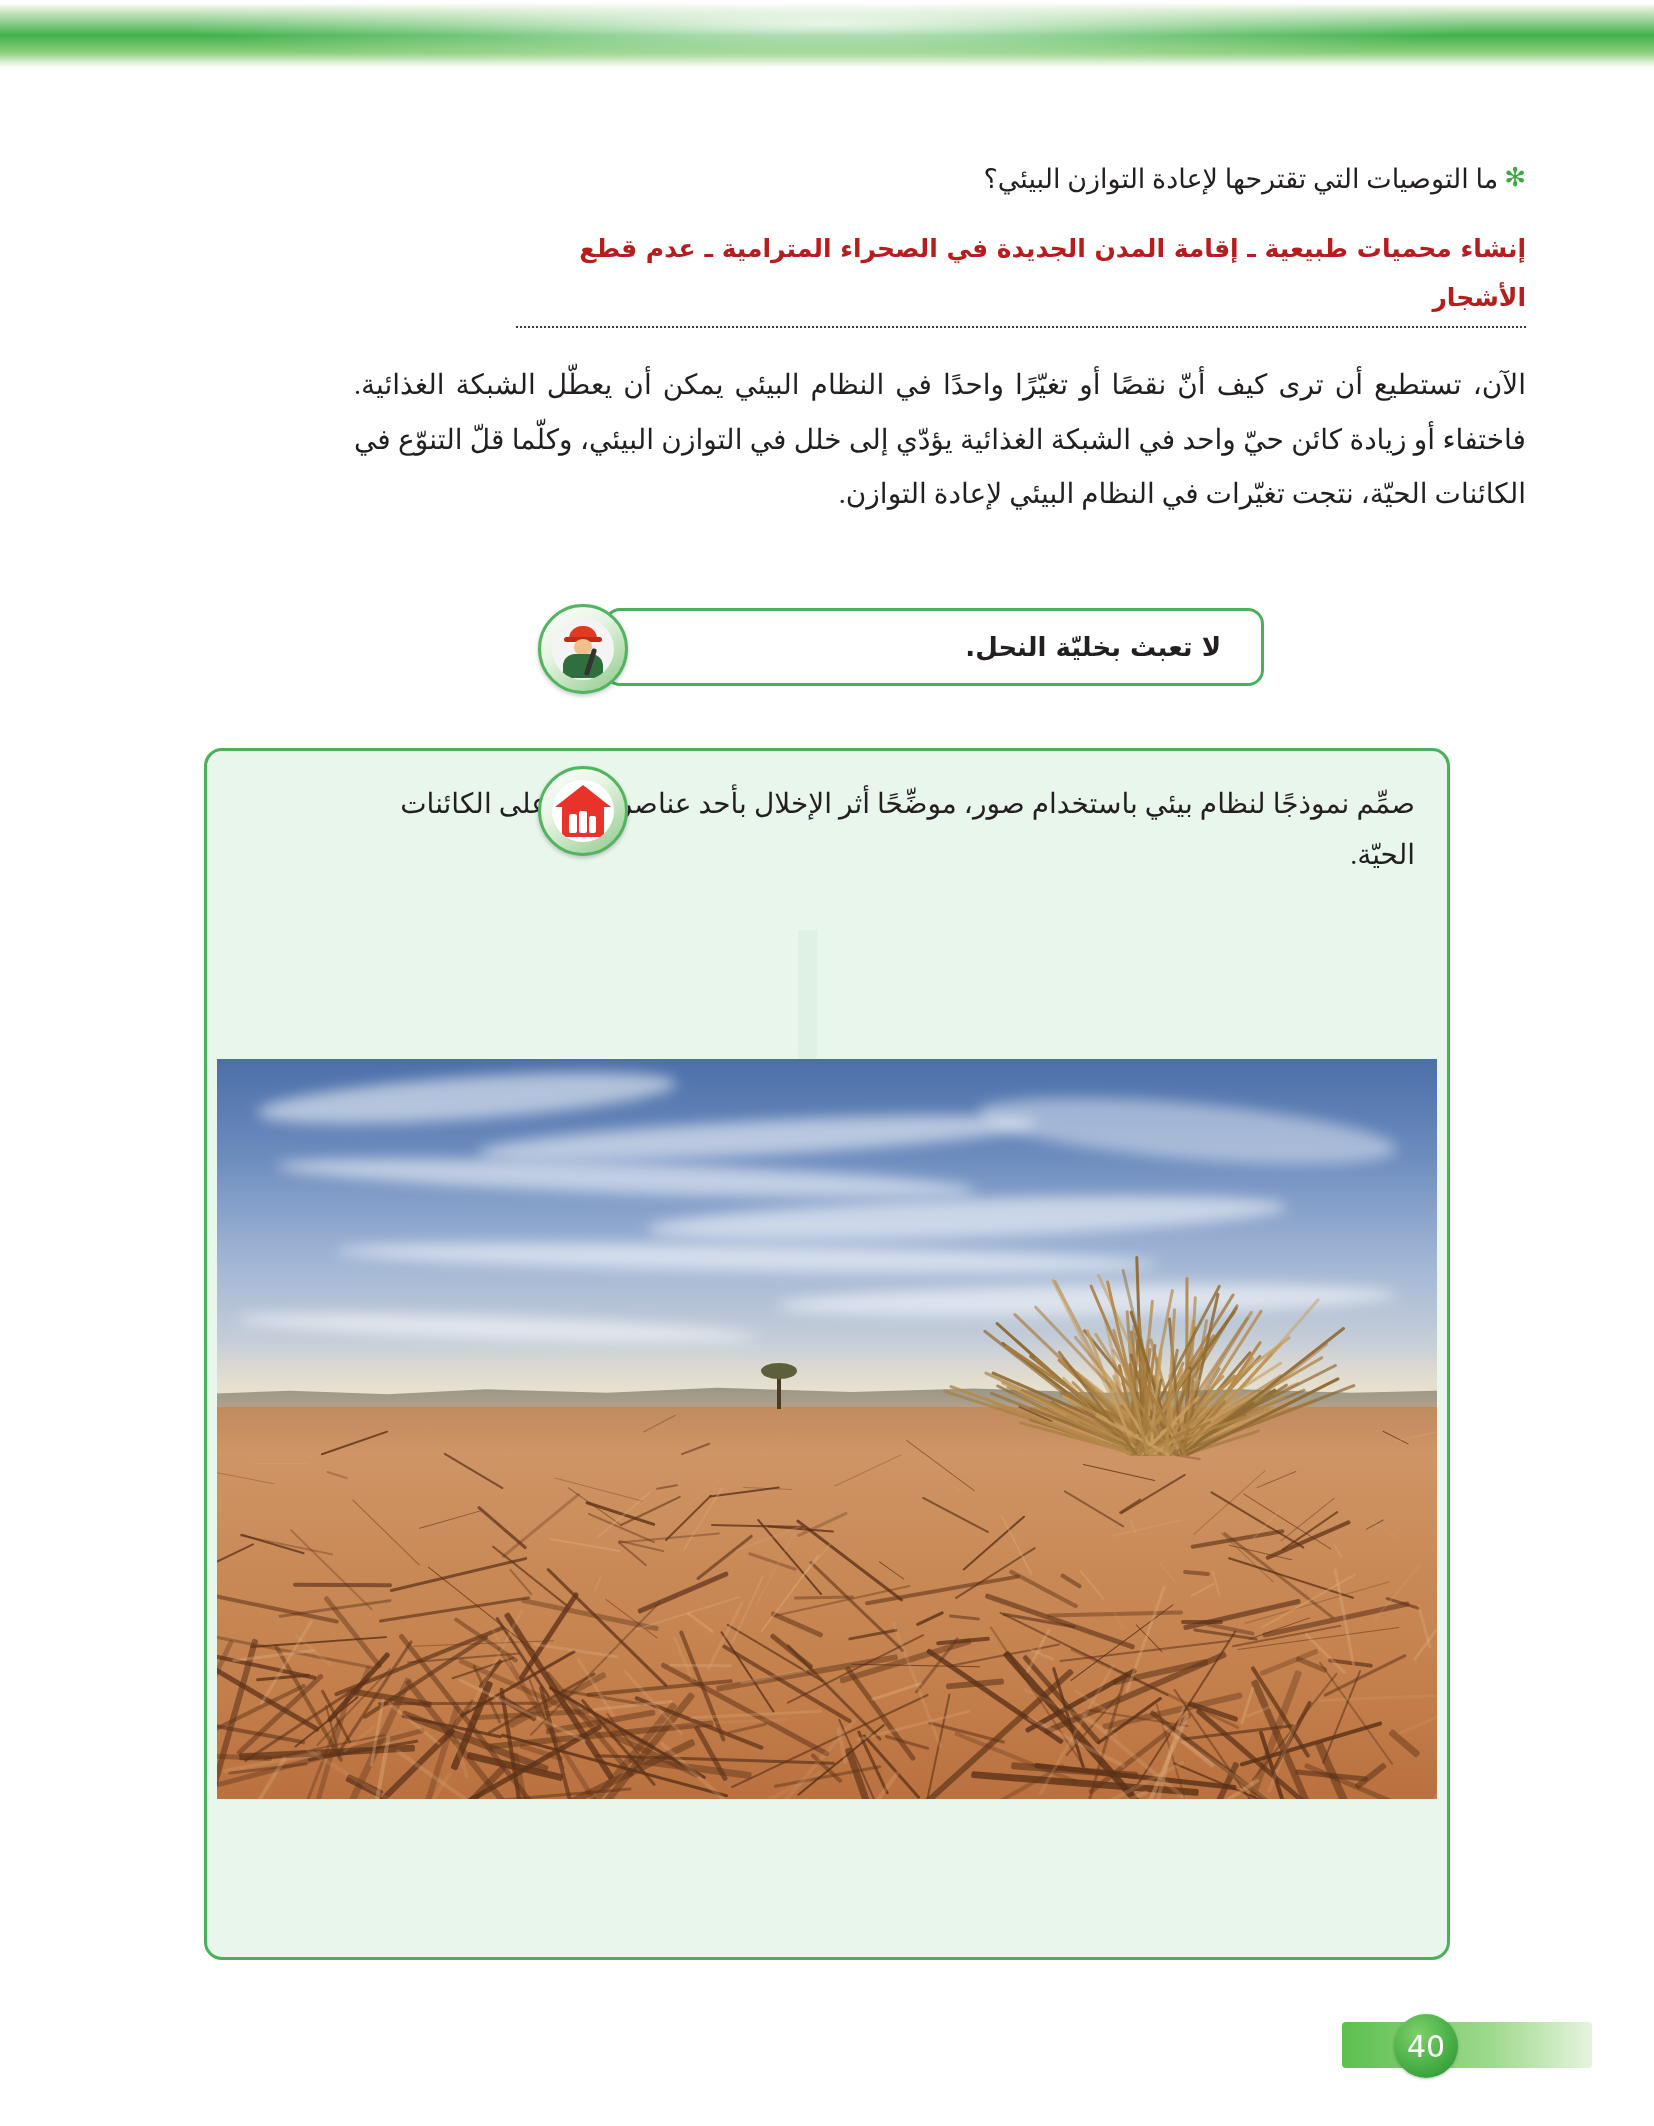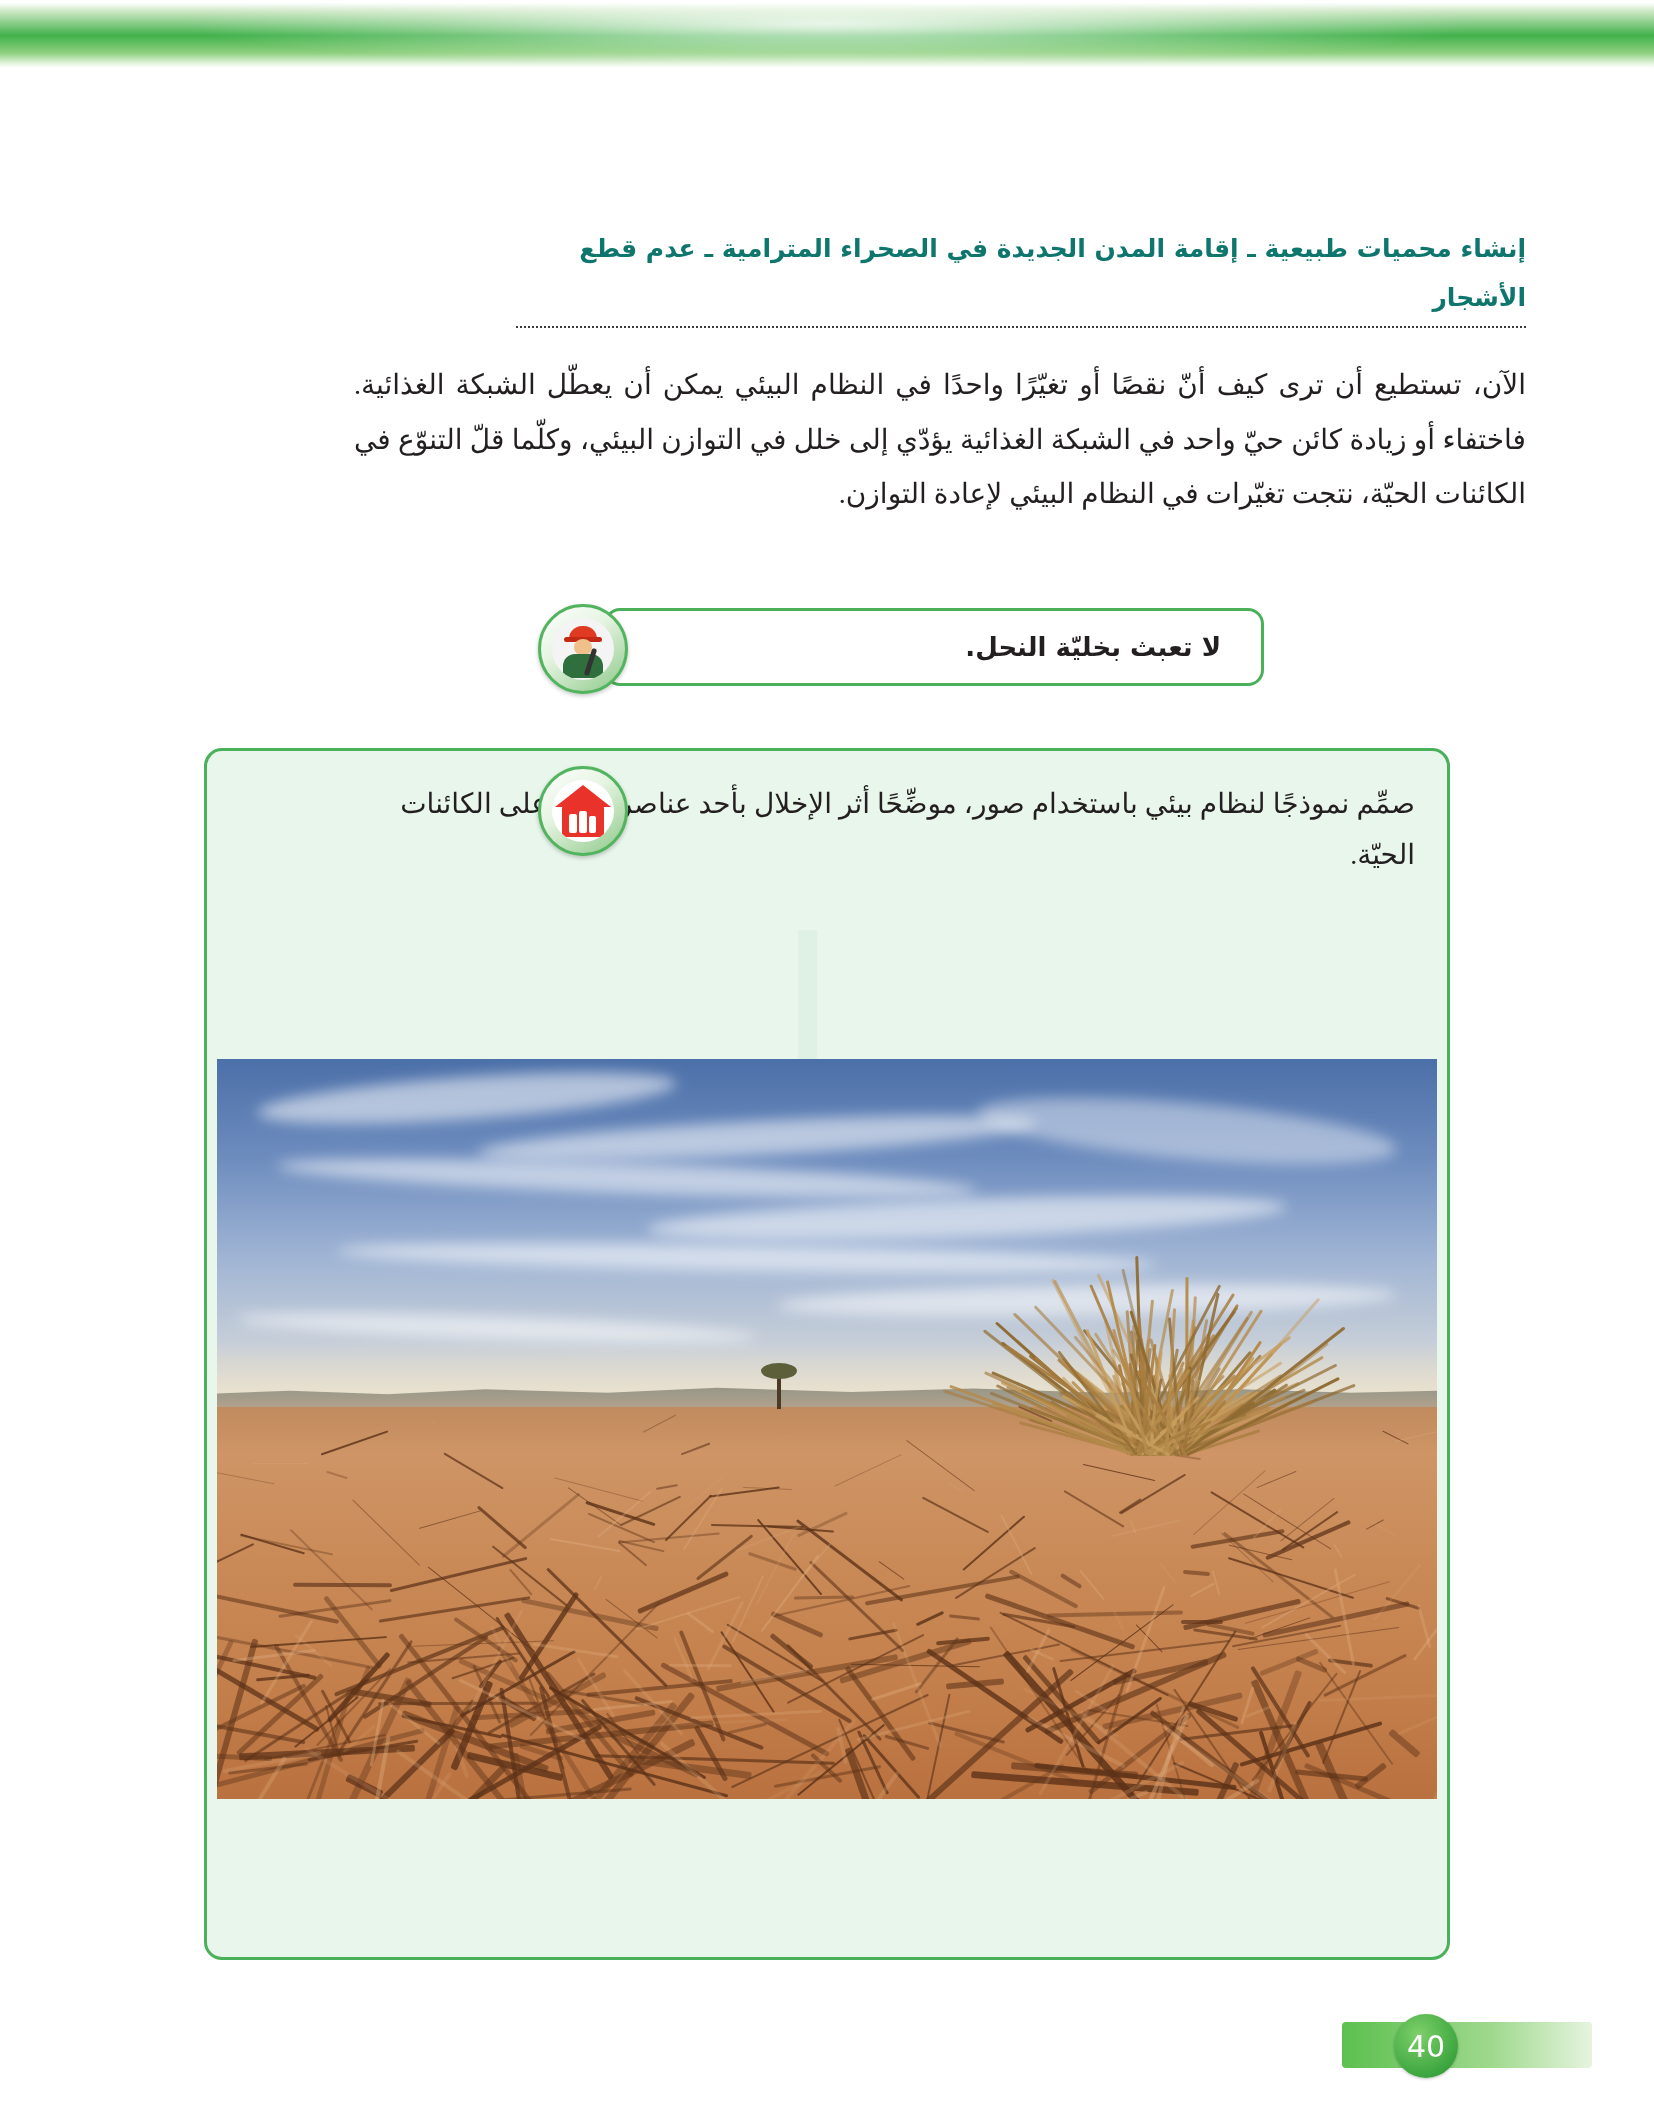--- a/index.html
+++ b/index.html
@@ -58,21 +58,21 @@
     vertical-align: 2px;
   }
 
   
   .answer {
     position: absolute;
     top: 224px;
     right: 128px;
     width: 1010px;
     direction: rtl;
-    color: #0f766e;
+    color: #b91c1c;
     font-family: "DejaVu Sans", "Liberation Sans", sans-serif;
     font-weight: bold;
     font-size: 25px;
     line-height: 1.96;
   }
   .answer .ln {
     display: block;
     border-bottom: 2px dotted #3b3b3b;
     padding-bottom: 4px;
     margin-bottom: 6px;
@@ -357,20 +357,23 @@
 </style>
 </head>
 <body>
 
 <div class="page">
 
   <div class="top-band">
     <div class="top-band-inner"></div>
   </div>
 
+  <div class="q-line">
+    <span class="asterisk">✻</span><span>ما التوصيات التي تقترحها لإعادة التوازن البيئي؟</span>
+  </div>
 
   <div class="answer">
     <span class="ln">إنشاء محميات طبيعية ـ إقامة المدن الجديدة في الصحراء المترامية ـ عدم قطع الأشجار</span>
   </div>
 
   <div class="body-par">الآن، تستطيع أن ترى كيف أنّ نقصًا أو تغيّرًا واحدًا في النظام البيئي يمكن أن يعطّل الشبكة الغذائية. فاختفاء أو زيادة كائن حيّ واحد في الشبكة الغذائية يؤدّي إلى خلل في التوازن البيئي، وكلّما قلّ التنوّع في الكائنات الحيّة، نتجت تغيّرات في النظام البيئي لإعادة التوازن.</div>
 
   <div class="note-box">
     <div class="note-text">لا تعبث بخليّة النحل.</div>
   </div>

